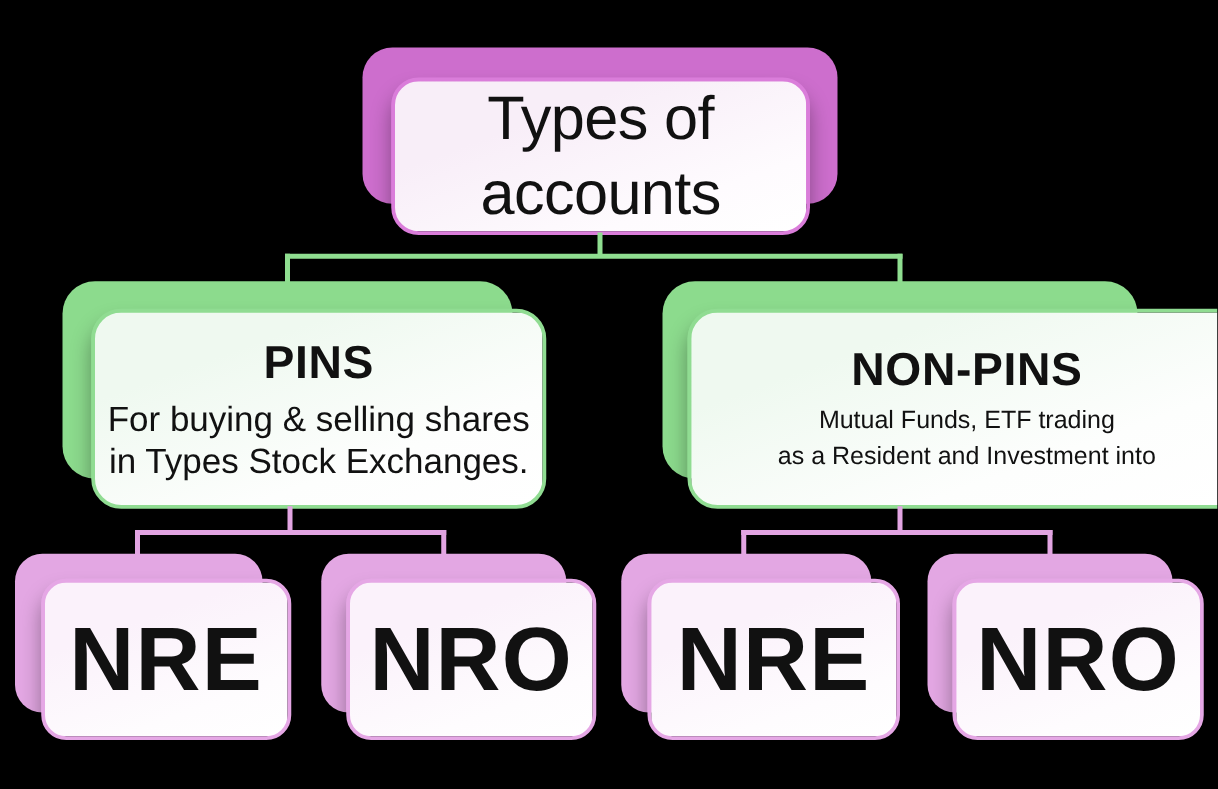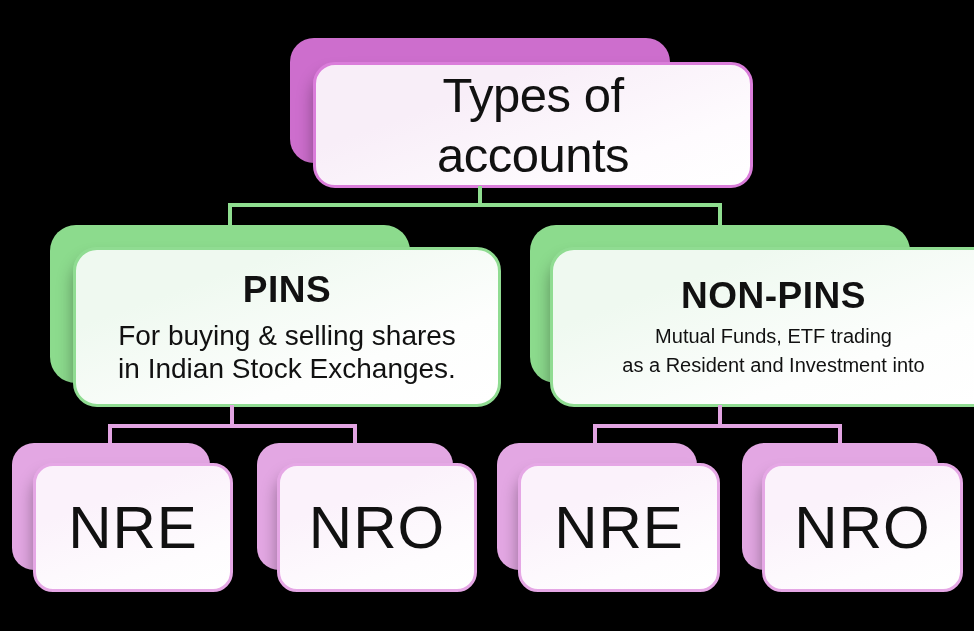--- a/index.html
+++ b/index.html
@@ -26,42 +26,42 @@
   .connector { position: absolute; }
   .green-line { background: #8FDE90; }
   .pink-line  { background: #E2A4E2; }
 
   
   .root-backplate {
     left: 290px; top: 38px; width: 380px; height: 125px;
     background: #CD6ECD; border-radius: 24px;
   }
   .root-card {
-    left: 313px; top: 62px; width: 440px; height: 126px;
+    left: 313px; top: 62px; width: 335px; height: 126px;
     background: linear-gradient(160deg, #F8EEF8 30%, #FEFBFE 75%, #FFFFFF 100%);
     border: 3px solid #DA7DDA; border-radius: 22px;
     padding: 0 26px;
   }
   .root-title { font-size: 49px; line-height: 60px; font-weight: 400; letter-spacing: -0.5px; }
 
   
   .c-root-stem  { left: 478px; top: 186px; width: 4px;  height: 19px; }
   .c-root-h     { left: 228px; top: 203px; width: 494px; height: 4px; }
   .c-root-dl    { left: 228px; top: 203px; width: 4px;  height: 26px; }
   .c-root-dr    { left: 718px; top: 203px; width: 4px;  height: 26px; }
 
   
   .branch-backplate { background: #8CDB8D; border-radius: 26px; }
   .pins-backplate    { left: 50px;  top: 225px; width: 360px; height: 158px; }
   .nonpins-backplate { left: 530px; top: 225px; width: 380px; height: 158px; }
   .branch-card {
     background: linear-gradient(160deg, #EFF9F0 25%, #FDFEFD 70%, #FFFFFF 100%);
     border: 3px solid #90DC92; border-radius: 24px;
   }
-  .pins-card    { left: 73px;  top: 247px; width: 428px; height: 160px; }
+  .pins-card    { left: 73px;  top: 247px; width: 364px; height: 160px; }
   .nonpins-card { left: 550px; top: 247px; width: 447px; height: 160px; }
   .branch-title { font-size: 37px; line-height: 42px; font-weight: 700; letter-spacing: 0.5px; }
   .pins-card .branch-title { margin-bottom: 8px; }
   .nonpins-card .branch-title { margin-bottom: 5px; }
   .branch-desc-line { font-size: 28px; line-height: 33px; white-space: nowrap; }
   .nonpins-card .branch-desc-line { font-size: 20px; line-height: 29px; }
 
   
   .c-pins-stem { left: 230px; top: 405px; width: 4px; height: 21px; }
   .c-pins-h    { left: 108px; top: 424px; width: 249px; height: 4px; }
@@ -79,42 +79,42 @@
   .leaf3-backplate { left: 497px; top: 443px; width: 200px; height: 127px; }
   .leaf4-backplate { left: 742px; top: 443px; width: 196px; height: 127px; }
   .leaf-card {
     background: linear-gradient(160deg, #FBF2FB 30%, #FEFCFE 75%, #FFFFFF 100%);
     border: 3px solid #E5A7E5; border-radius: 20px;
   }
   .leaf1-card { left: 33px;  top: 463px; width: 200px; height: 129px; }
   .leaf2-card { left: 277px; top: 463px; width: 200px; height: 129px; }
   .leaf3-card { left: 518px; top: 463px; width: 202px; height: 129px; }
   .leaf4-card { left: 762px; top: 463px; width: 201px; height: 129px; }
-  .leaf-label { font-size: 60px; font-weight: 400; letter-spacing: 1px; }
+  .leaf-label { font-size: 72px; font-weight: 700; letter-spacing: 1px; }
 </style>
 </head>
 <body>
 
 <div class="canvas">
 
   <div class="backplate root-backplate"></div>
   <div class="card root-card">
     <div class="root-title">Types of accounts</div>
   </div>
 
   <div class="connector green-line c-root-stem"></div>
   <div class="connector green-line c-root-h"></div>
   <div class="connector green-line c-root-dl"></div>
   <div class="connector green-line c-root-dr"></div>
 
   <div class="backplate branch-backplate pins-backplate"></div>
   <div class="card branch-card pins-card">
     <div class="branch-title">PINS</div>
     <div class="branch-desc-line">For buying &amp; selling shares</div>
-    <div class="branch-desc-line">in Indian Stock Exchanges.</div>
+    <div class="branch-desc-line">in Types Stock Exchanges.</div>
   </div>
 
   <div class="backplate branch-backplate nonpins-backplate"></div>
   <div class="card branch-card nonpins-card">
     <div class="branch-title">NON-PINS</div>
     <div class="branch-desc-line">Mutual Funds, ETF trading</div>
     <div class="branch-desc-line">as a Resident and Investment into</div>
   </div>
 
   <div class="connector pink-line c-pins-stem"></div>

